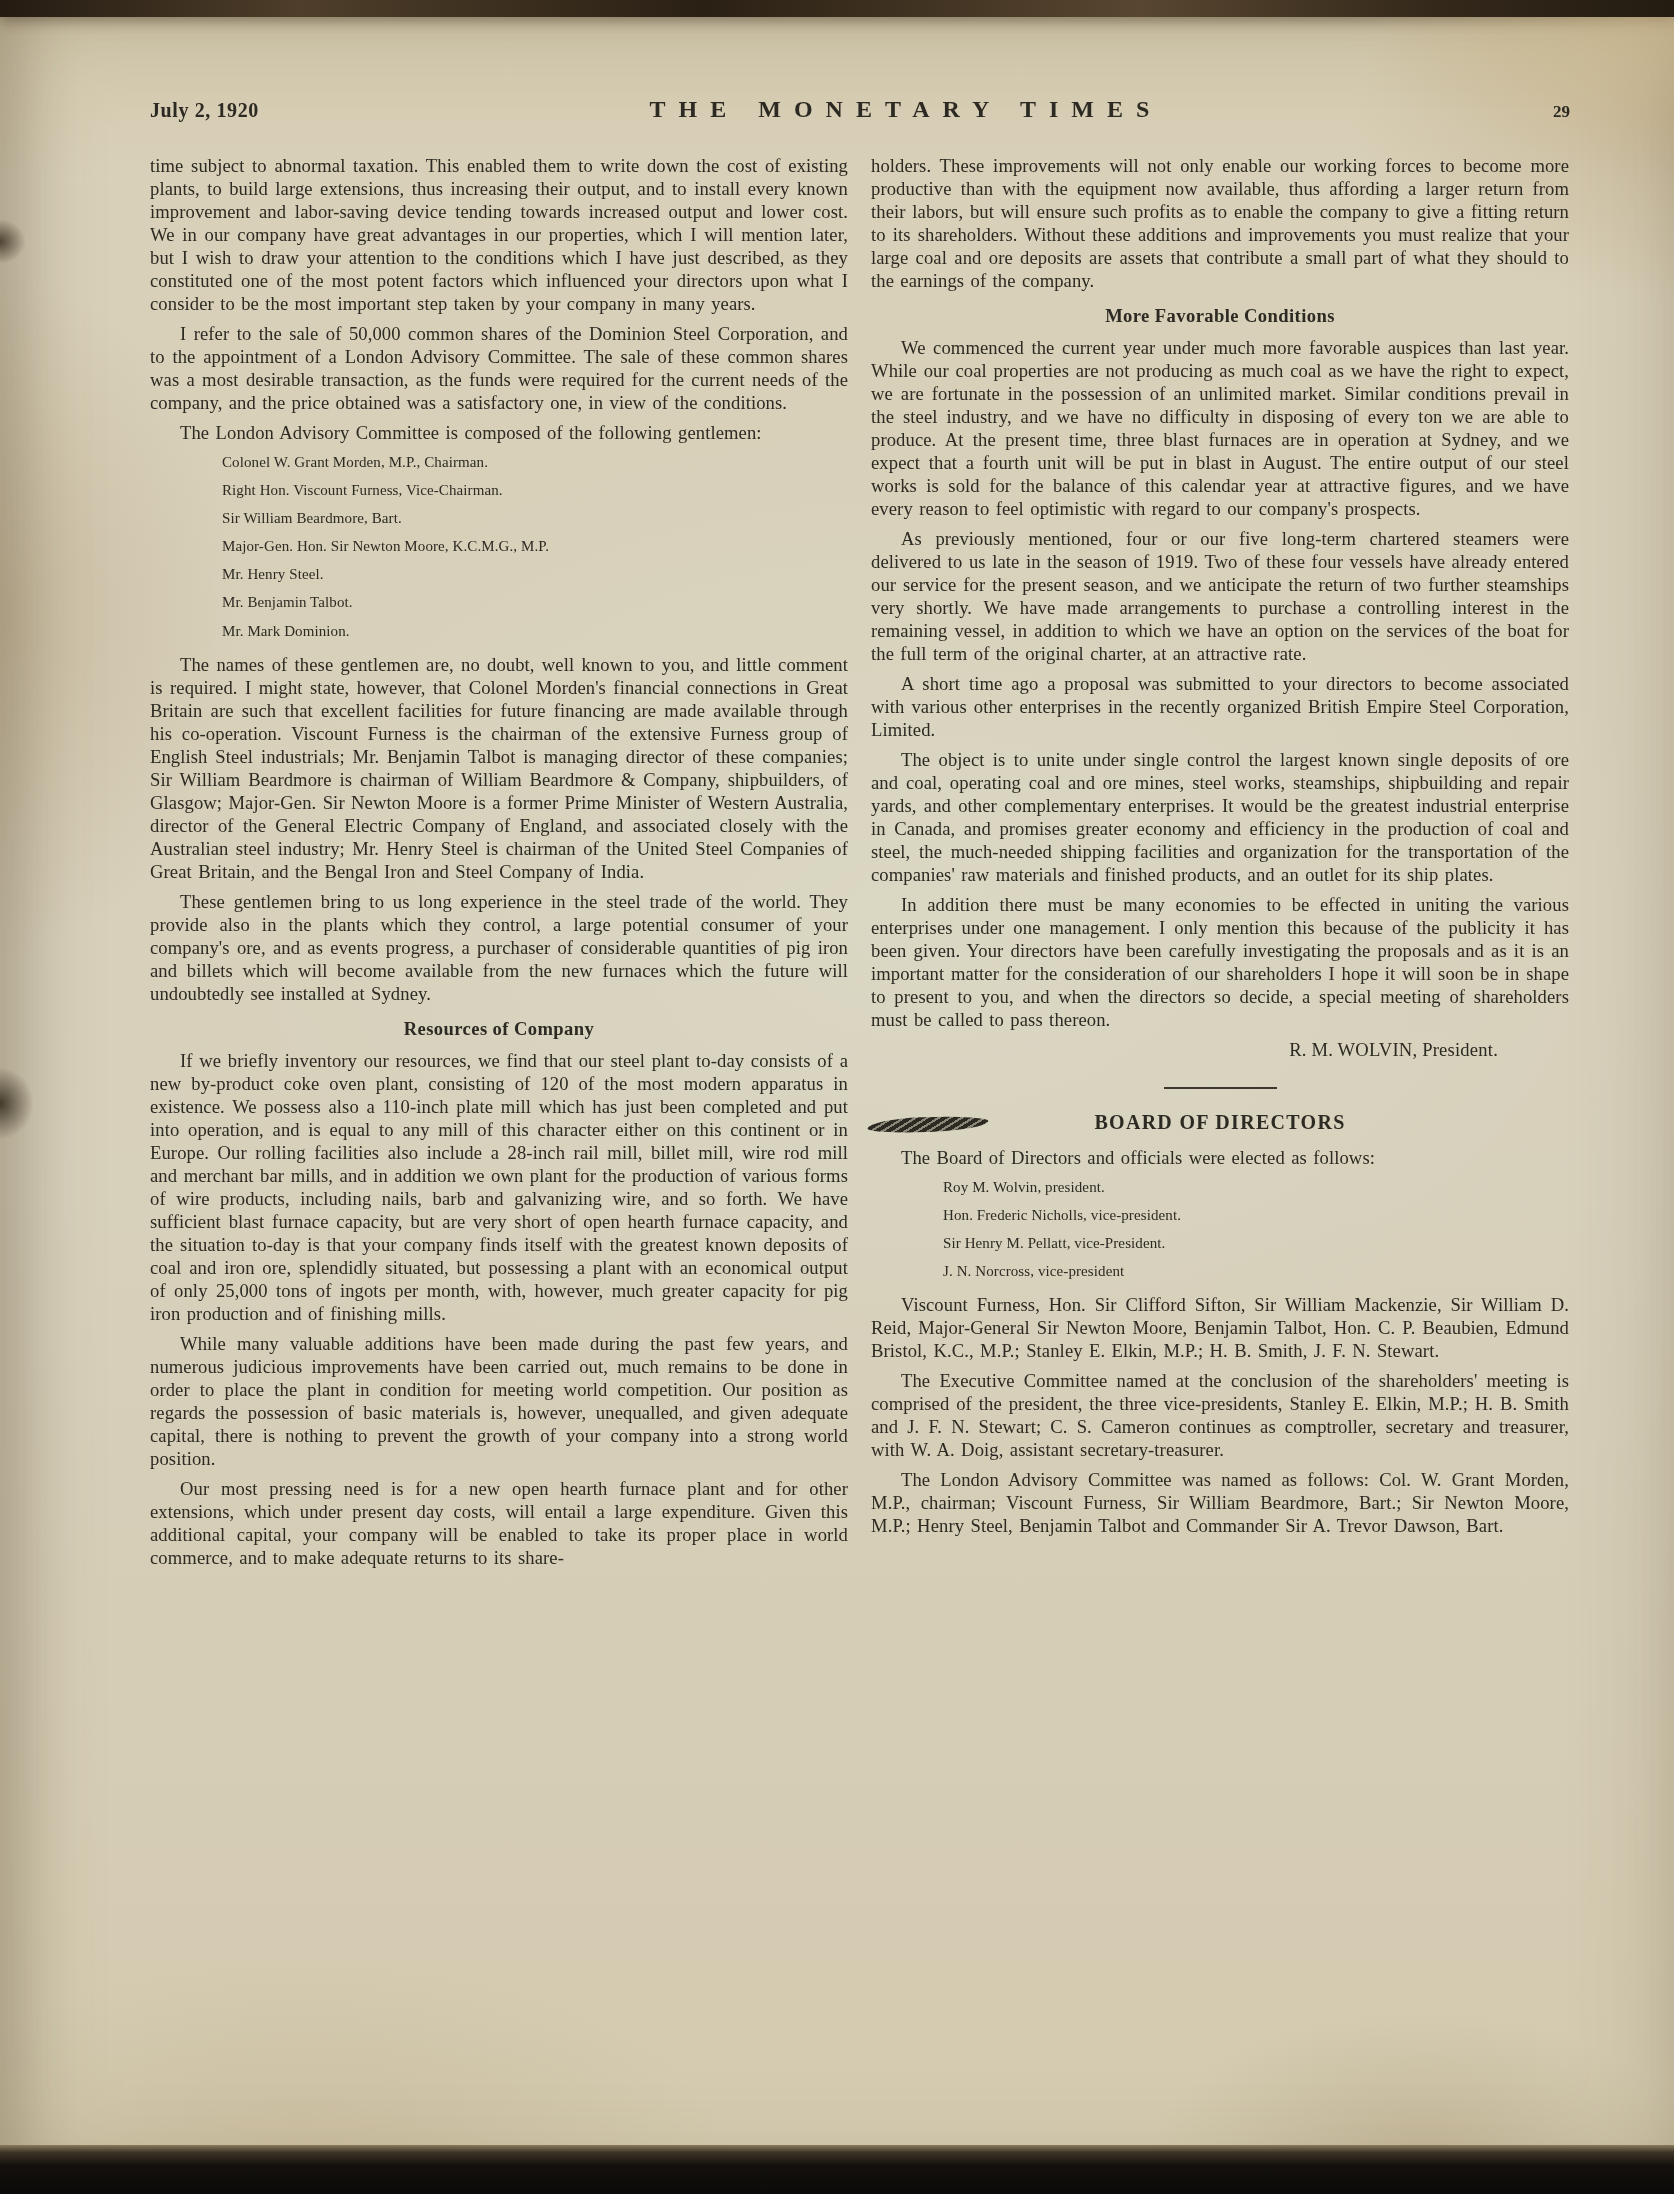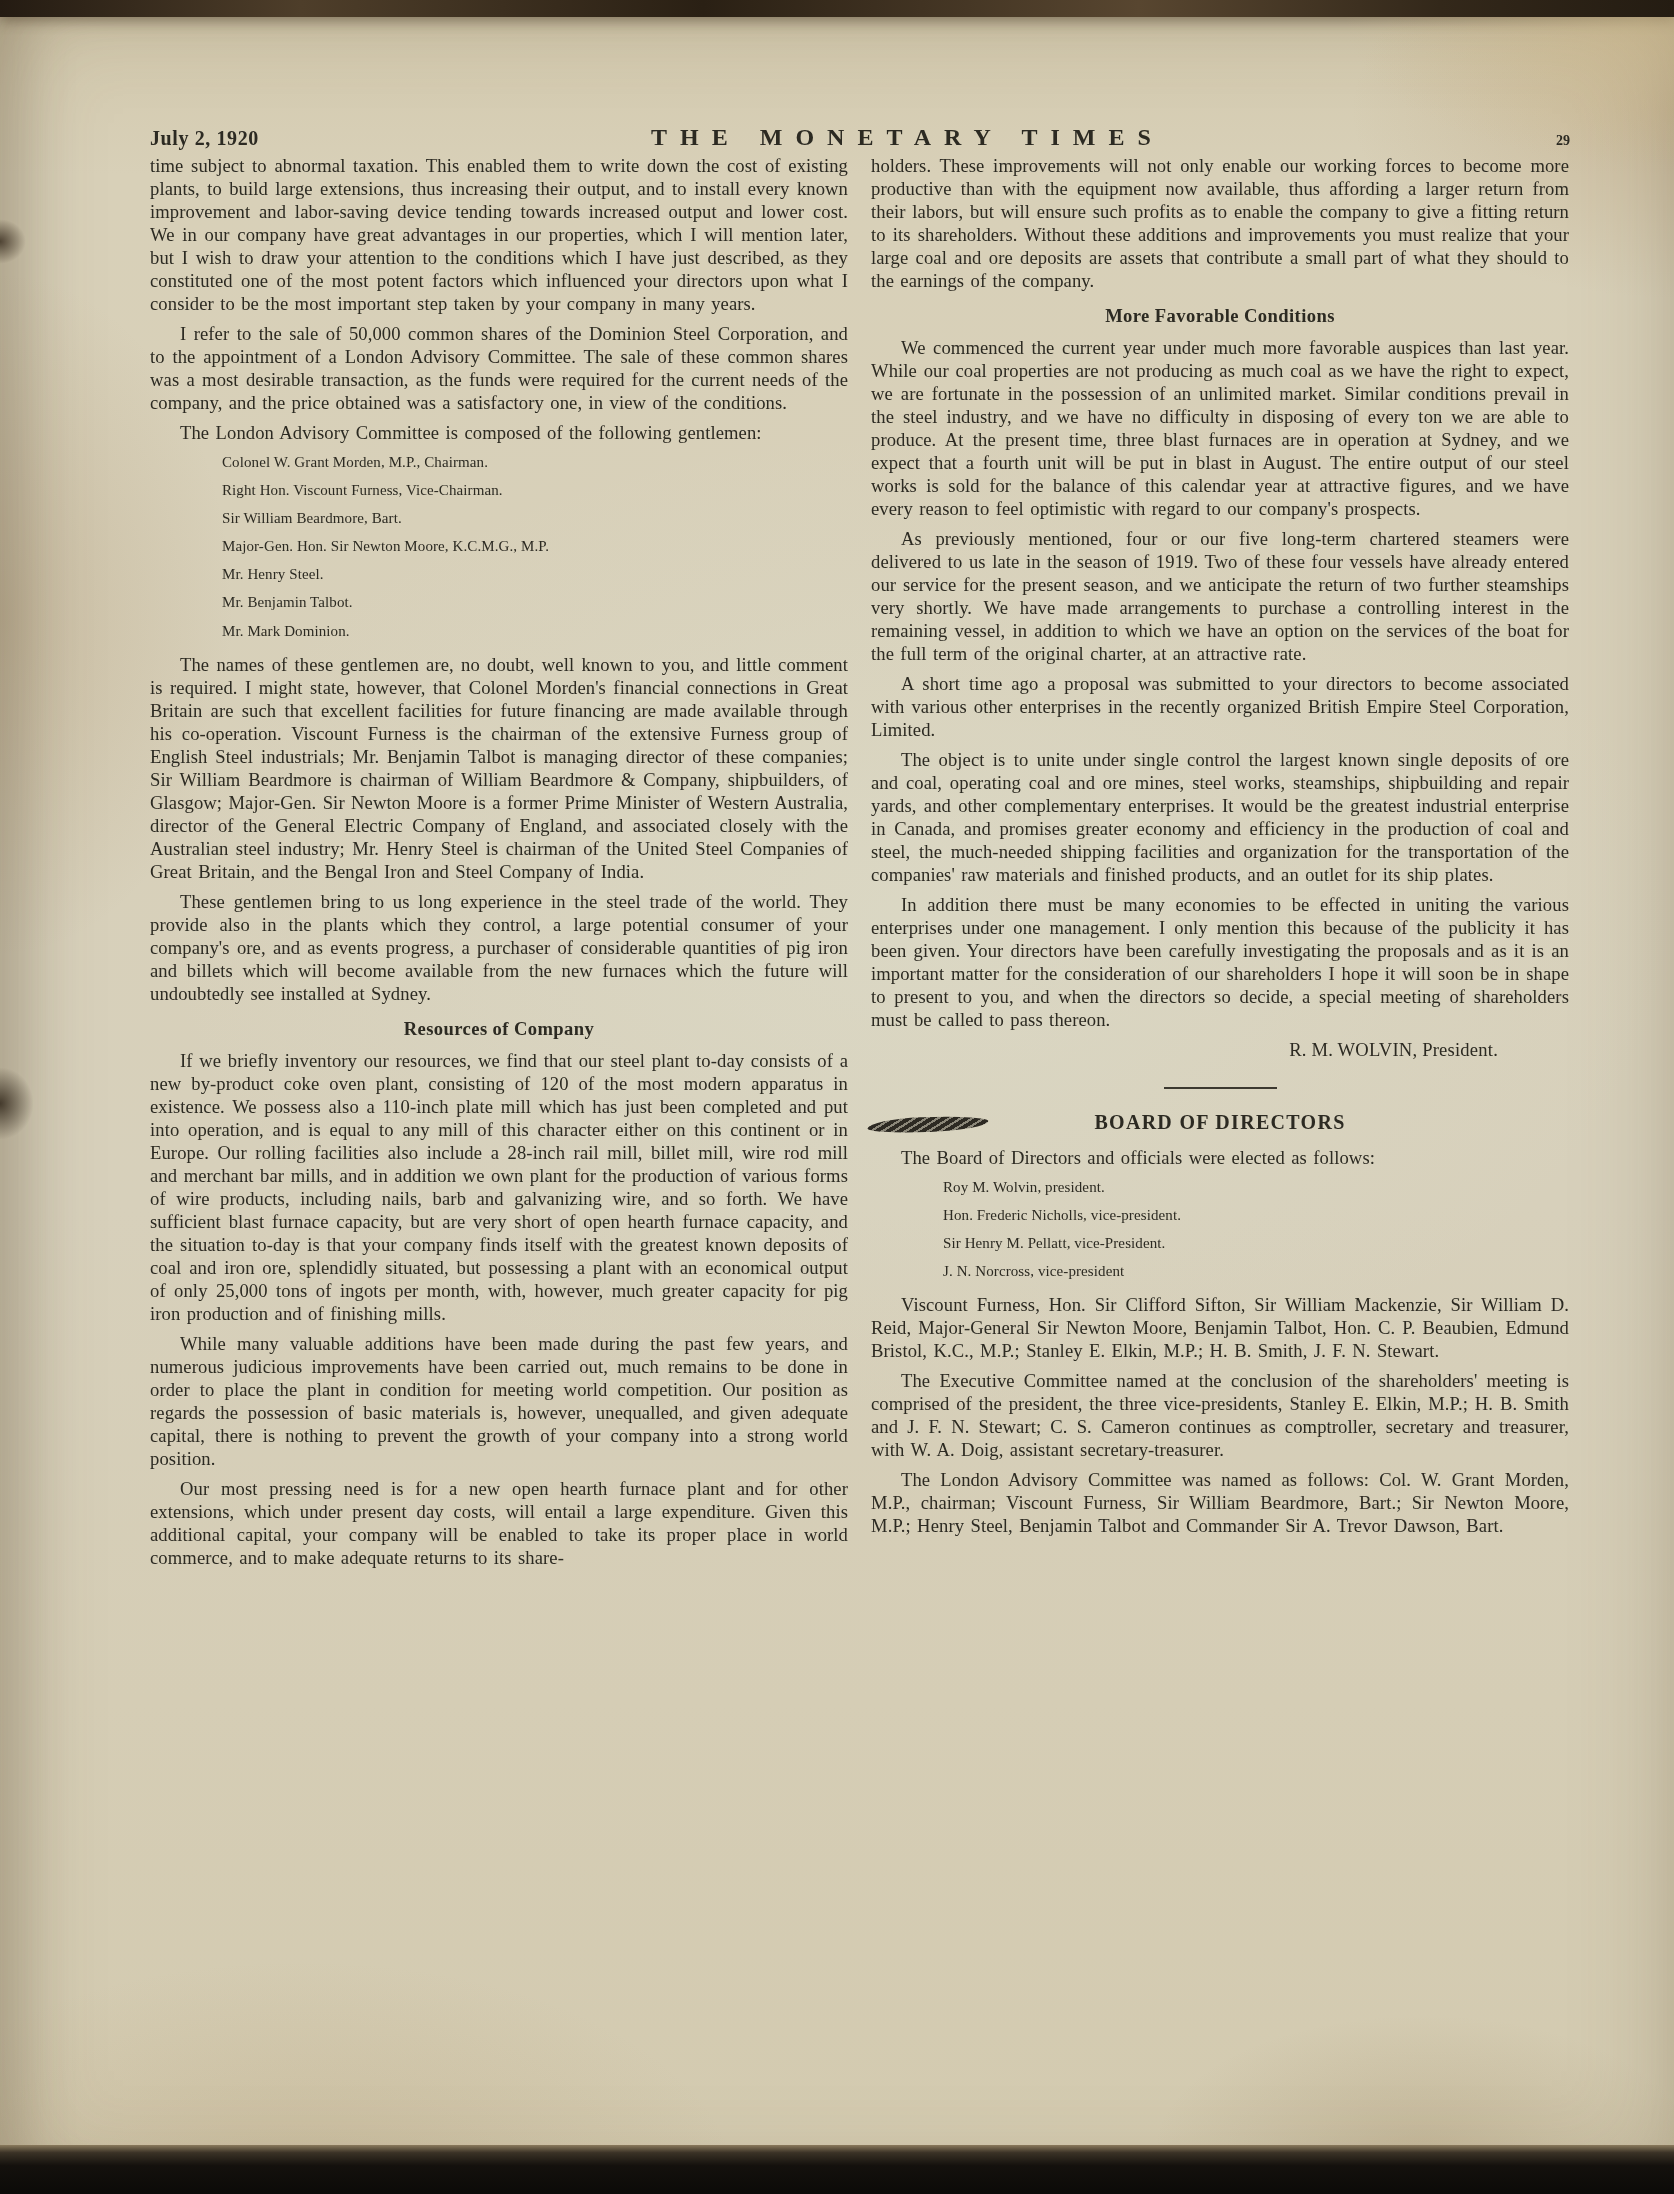--- a/index.html
+++ b/index.html
@@ -34,26 +34,26 @@
 
   .stain { position:absolute; pointer-events:none; }
   .stain-left-a { left:0; top:219px; width:26px; height:45px;
     background: radial-gradient(ellipse at 0% 50%, rgba(45,33,20,0.75), rgba(45,33,20,0) 70%); }
   .stain-left-b { left:0; top:1068px; width:33px; height:71px;
     background: radial-gradient(ellipse at 0% 50%, rgba(40,30,18,0.8), rgba(40,30,18,0) 72%); }
   .stain-topright { right:0; top:16.7px; width:334px; height:148px;
     background: radial-gradient(ellipse at 90% 0%, rgba(205,185,140,0.55), rgba(205,185,140,0) 70%); }
 
   .header {
-    position:absolute; top:88px; left:150px; width:1420px;
+    position:absolute; top:60px; left:150px; width:1420px;
     display:flex; align-items:baseline;
   }
   .header .date   { font-weight:bold; font-size:20px; letter-spacing:0.6px; white-space:nowrap; }
   .header .title  { flex:1; text-align:center; font-weight:bold; font-size:24px; letter-spacing:13px; white-space:nowrap;margin-top:36px; }
-  .header .pageno { font-weight:bold; font-size:14px; white-space:nowrap;font-family:Liberation Serif, serif; }
+  .header .pageno { font-weight:bold; font-size:17px; white-space:nowrap;font-family:Liberation Serif, serif; }
 
   .columns {
     position:absolute; top:154px; left:150px;
     display:flex; gap:23px;
   }
   .col { width:698px; }
 
   .col p {
     font-size:18.6px; line-height:23px;
     text-align:justify; text-indent:30px;

